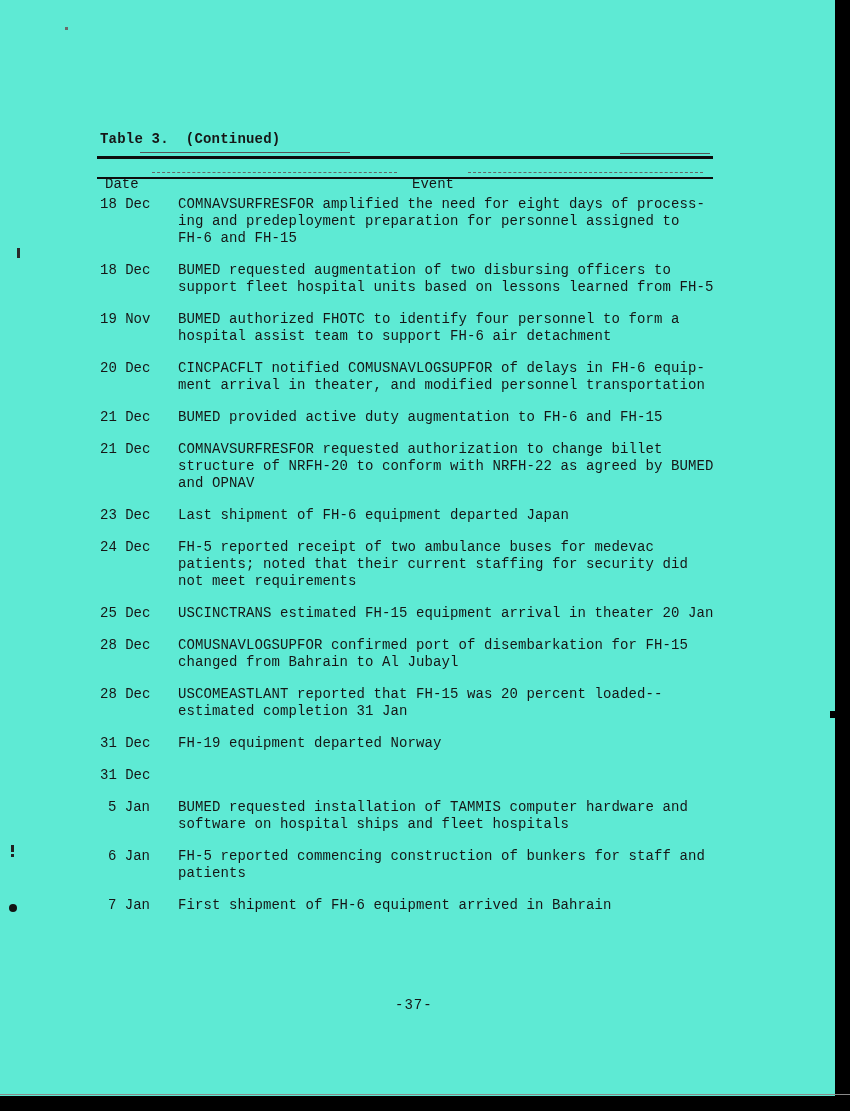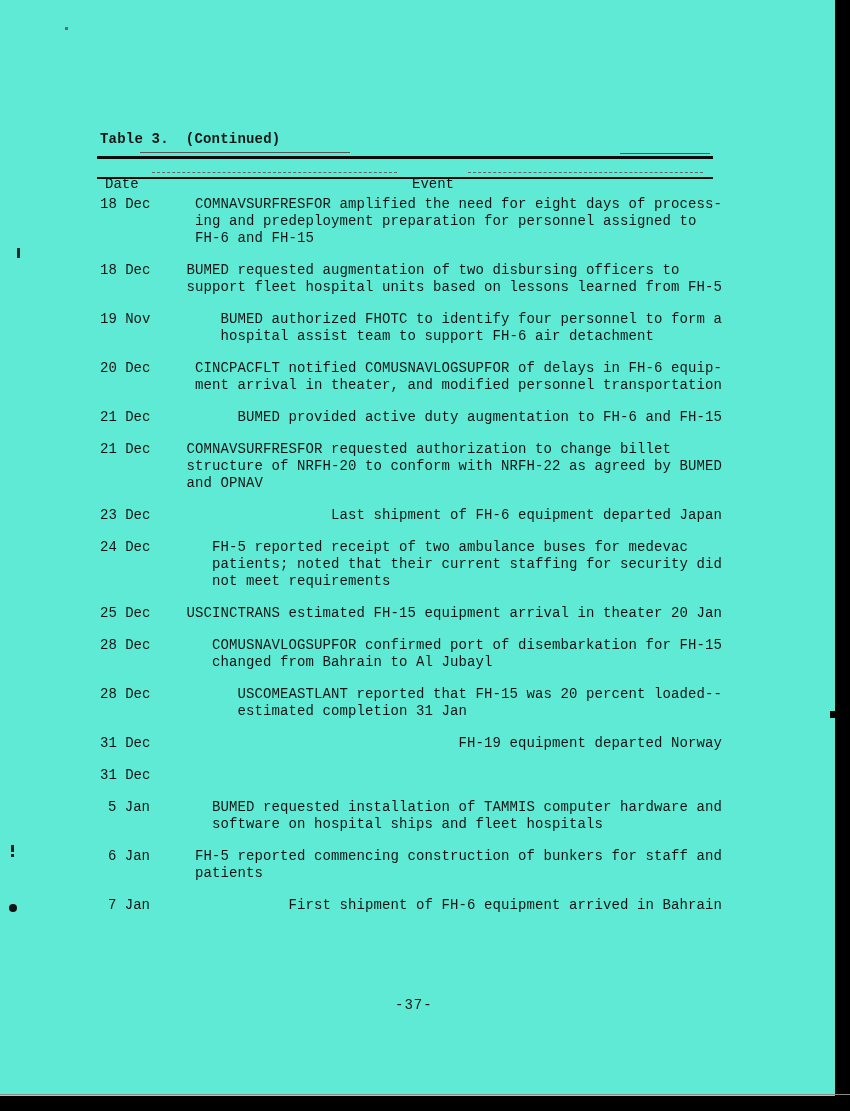--- a/index.html
+++ b/index.html
@@ -41,21 +41,21 @@
   .dash   { position: absolute; height: 0; border-top: 1px dashed #666; }
   .dash-a { left: 152px; top: 172px; width: 245px; }
   .dash-b { left: 468px; top: 172px; width: 235px; }
 
   .thead { position: absolute; left: 97px; top: 160px; width: 616px; height: 21px; font-size: 14px; margin-top: 16px; }
   .th-date  { position: absolute; left: 8px; }
   .th-event { position: absolute; left: 315px; }
 
   
   .rows { position: absolute; left: 100px; top: 196px; width: 622px; }
-  .row  { display: flex; margin-bottom: 15px; font-size: 14px; line-height: 17px; justify-content: space-between; }
+  .row  { display: flex; margin-bottom: 15px; font-size: 14px; line-height: 17px; }
   .date { width: 50px; text-align: right; white-space: pre; flex: none; }
   .event { margin: 0 0 0 28px; padding: 0; font: inherit; white-space: pre; letter-spacing: 0.1px; }
 
   .pageno { position: absolute; left: 395px; top: 997px; font-size: 14px; letter-spacing: 1px; }
 </style>
 </head>
 <body>
 
 <div class="page">
 

